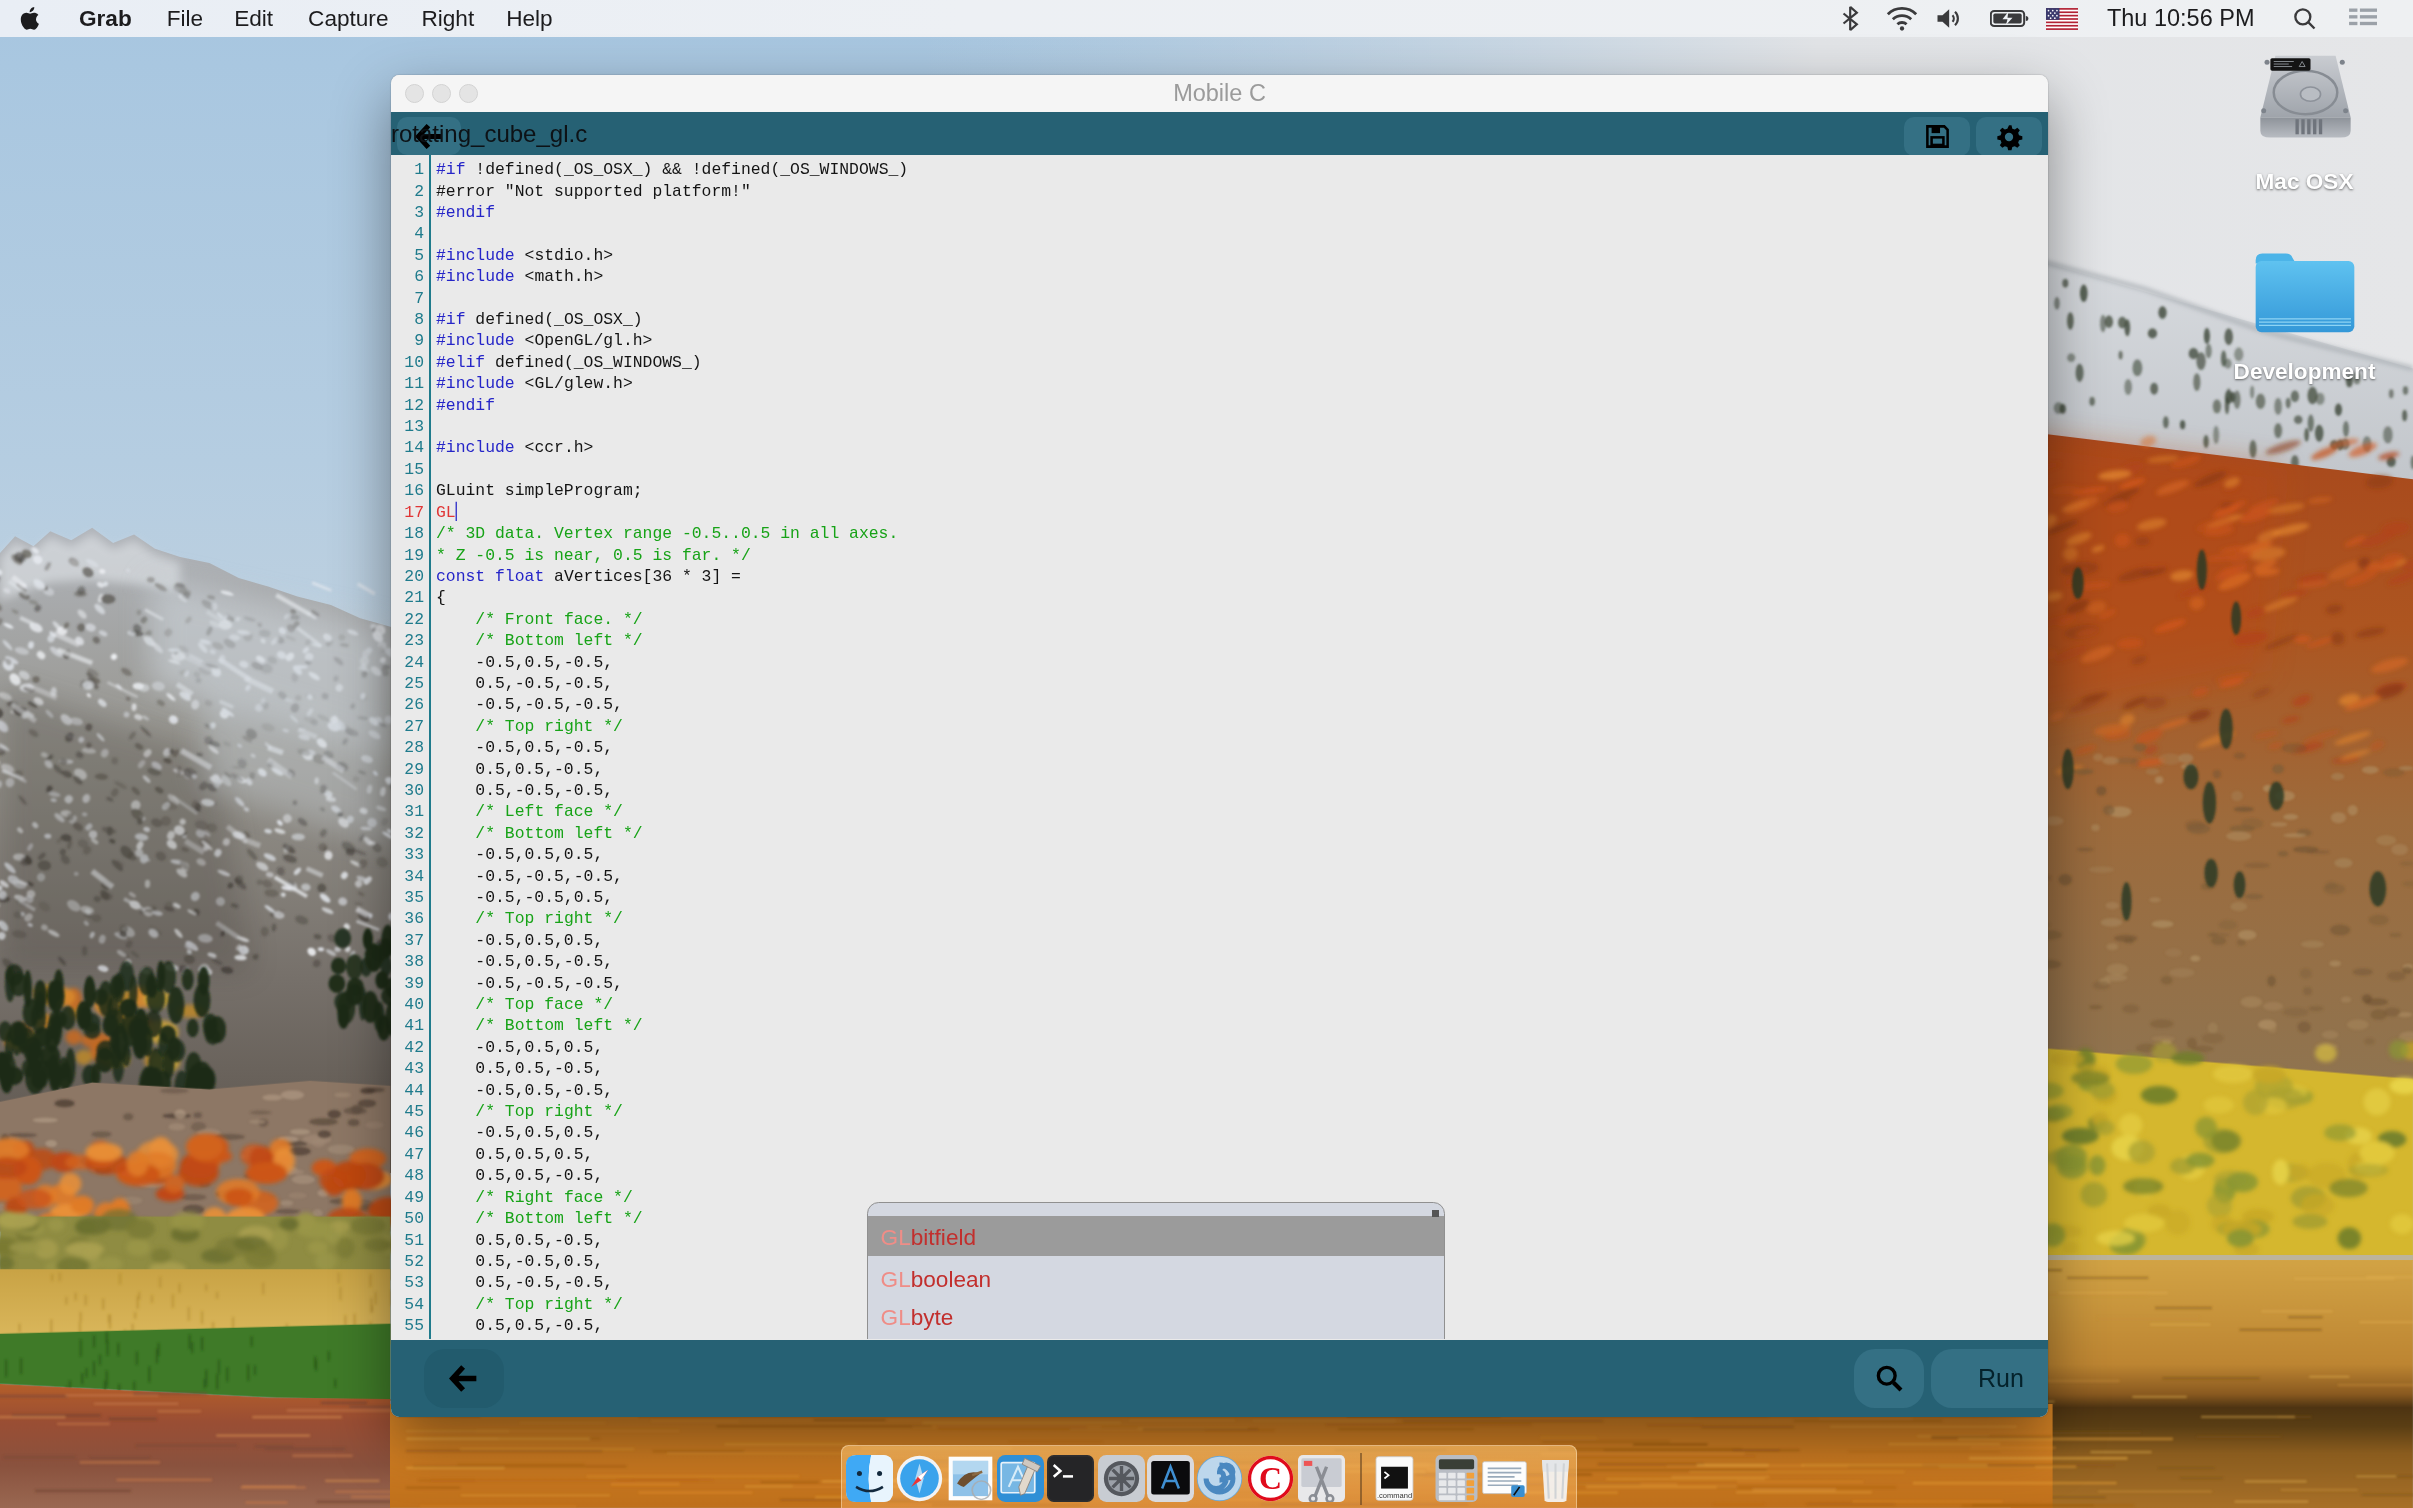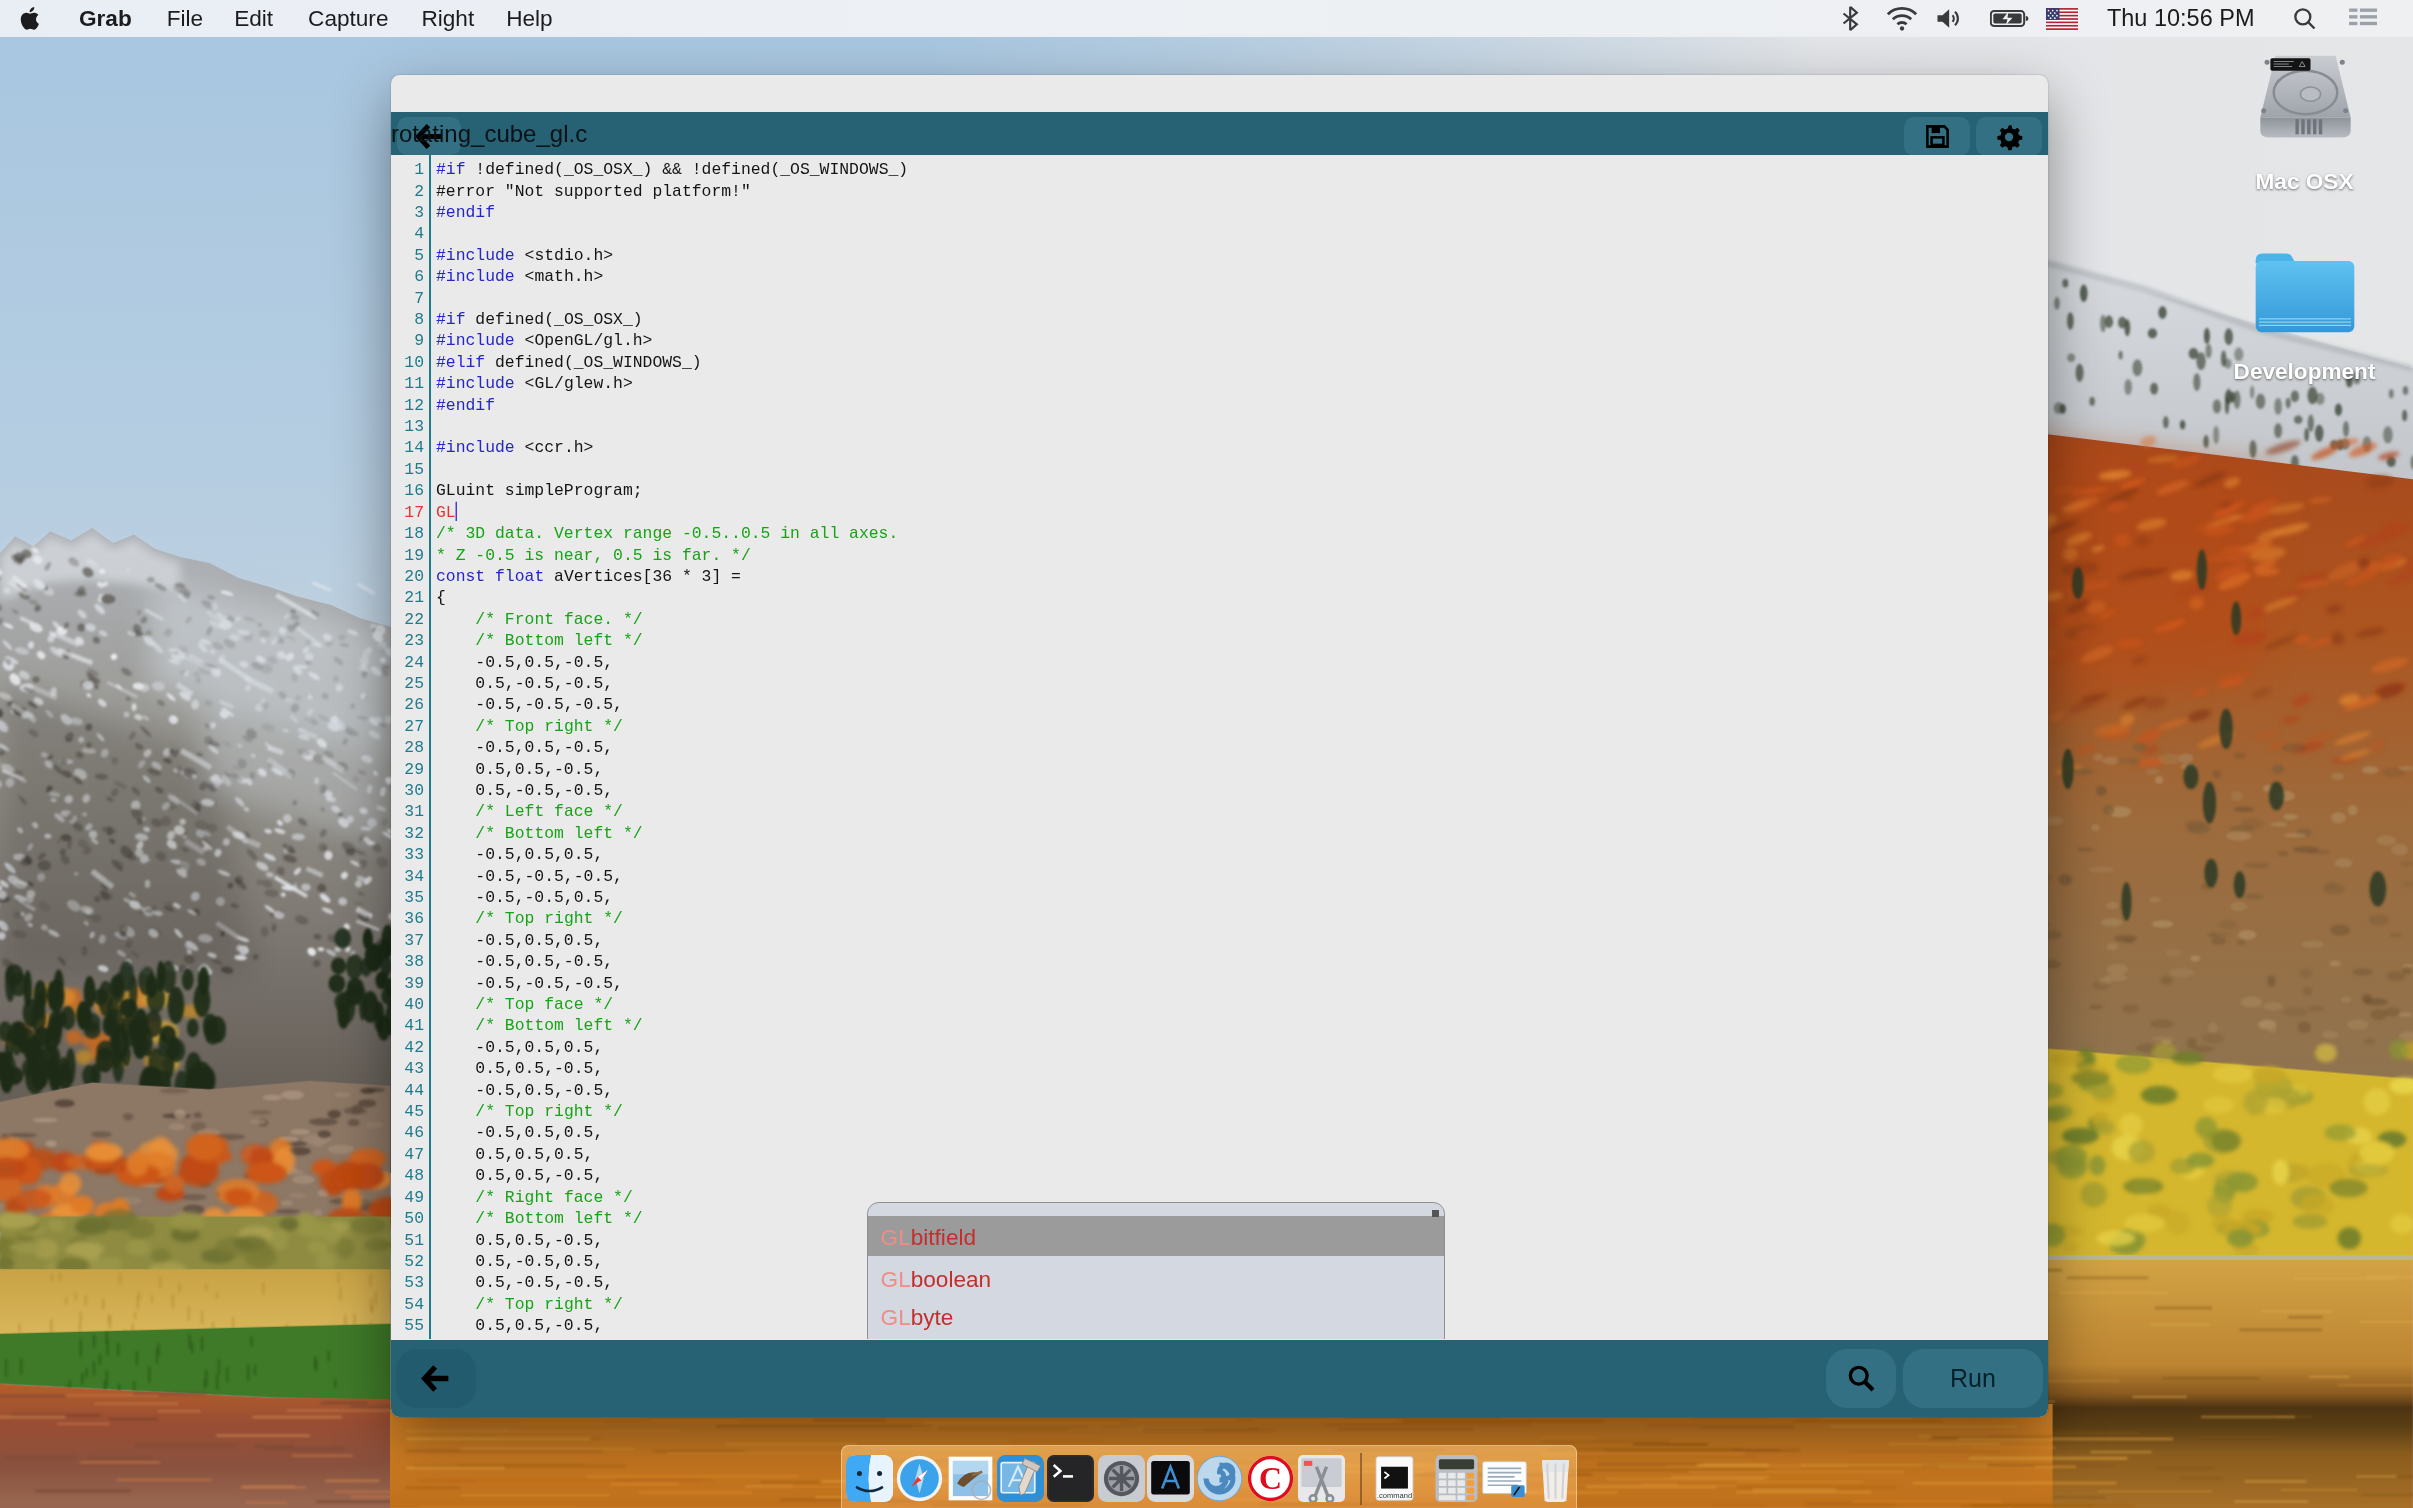--- a/index.html
+++ b/index.html
@@ -29,21 +29,21 @@
   .cm{color:#17a317;}
   .err{color:#e03535;}
   
   #popup{position:absolute;left:476px;top:1047px;width:578px;height:140px;background:#d4d8e1;border:1.7px solid #909090;border-radius:11.7px 11.7px 0 0;box-sizing:border-box;overflow:hidden;}
   #popup .sel{position:absolute;left:0;top:13.4px;width:100%;height:40px;background:#9b9b9b;}
   .prow{position:absolute;left:12.6px;font-size:22.6px;color:#c22f2d;}
   .prow .gl{color:#ef8d87;}
   #pthumb{position:absolute;right:5px;top:6.7px;width:7.5px;height:7.5px;background:#555;}
   
   #botbar{position:absolute;left:0;bottom:0;width:100%;height:77px;background:#266174;}
-  .bbtn{position:absolute;top:9.2px;height:59px;border-radius:21px;background:#347084;display:flex;align-items:center;justify-content:center;}
+  .bbtn{position:absolute;top:9.2px;height:59px;border-radius:21px;background:#347084;display:flex;align-items:center;justify-content:center;margin-left:28px;}
   
   #dock{position:absolute;left:841px;top:1445px;width:736px;height:64px;background:linear-gradient(180deg,rgba(255,196,110,.60),rgba(255,178,95,.42));border:0.8px solid rgba(255,240,210,.45);border-radius:7.5px 7.5px 0 0;box-sizing:border-box;}
   .dicon{position:absolute;top:9.2px;width:47px;height:47px;}
   .ddot{position:absolute;top:62px;width:7.5px;height:7.5px;border-radius:50%;background:#6b2413;}
 </style>
 </head>
 <body>
 <svg id="wall" viewBox="0 0 2880 1800" preserveAspectRatio="none">
 <defs>
 <linearGradient id="skyL" x1="0" y1="0" x2="0" y2="1">
@@ -2005,20 +2005,26 @@
         <stop offset="1" stop-color="#3498d8"></stop>
       </linearGradient>
     </defs>
   <path fill="#4cb4e8" d="M2 12 Q2 4 10 4 L38 4 Q44 4 46 9 L50 16 L2 16 Z"></path>
   <rect x="2" y="13" width="118" height="85" rx="7" fill="url(#fold)"></rect>
   <path d="M6 82 h110 M6 86 h110 M6 90 h110" stroke="#8ed4f4" stroke-width="1.5" fill="none"></path>
 </svg>
 <div class="dlabel" style="left:2179px;top:359px;">Development</div>
 
 <div id="win">
+  <div id="titlebar">
+    <div class="tl" style="left:14.2px;"></div>
+    <div class="tl" style="left:41px;"></div>
+    <div class="tl" style="left:68px;"></div>
+    <div id="titletext">Mobile C</div>
+  </div>
   <div id="toolbar">
     <div class="tbtn" style="left:5.9px;top:5px;width:64px;height:38px;">
       <svg width="28.5" height="25" viewBox="0 0 34 30">
           <path d="M16 2 L4 15 L16 28 M4 15 H31" stroke="#000" stroke-width="6" fill="none"></path>
         </svg>
     </div>
     <div id="doctitle">rotating_cube_gl.c</div>
     <div class="tbtn" style="left:1513px;top:5px;width:66px;height:39px;">
       <svg width="27" height="27" viewBox="0 0 32 32">
           <path d="M4 4 H24 L28 8 V28 H4 Z" fill="none" stroke="#000" stroke-width="3"></path>

